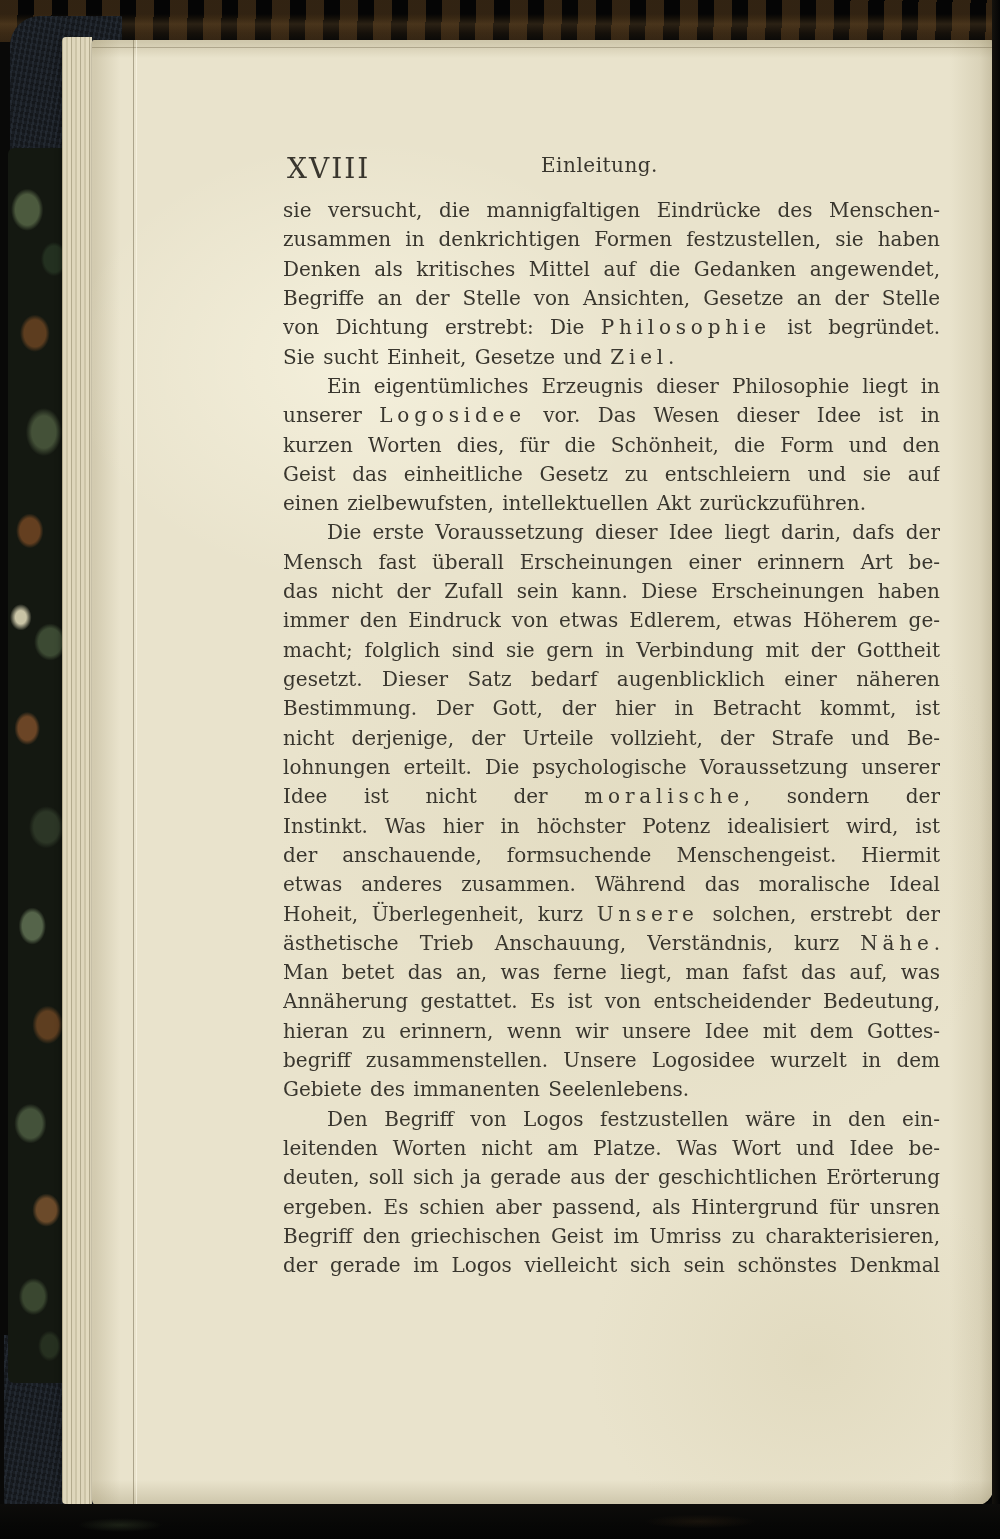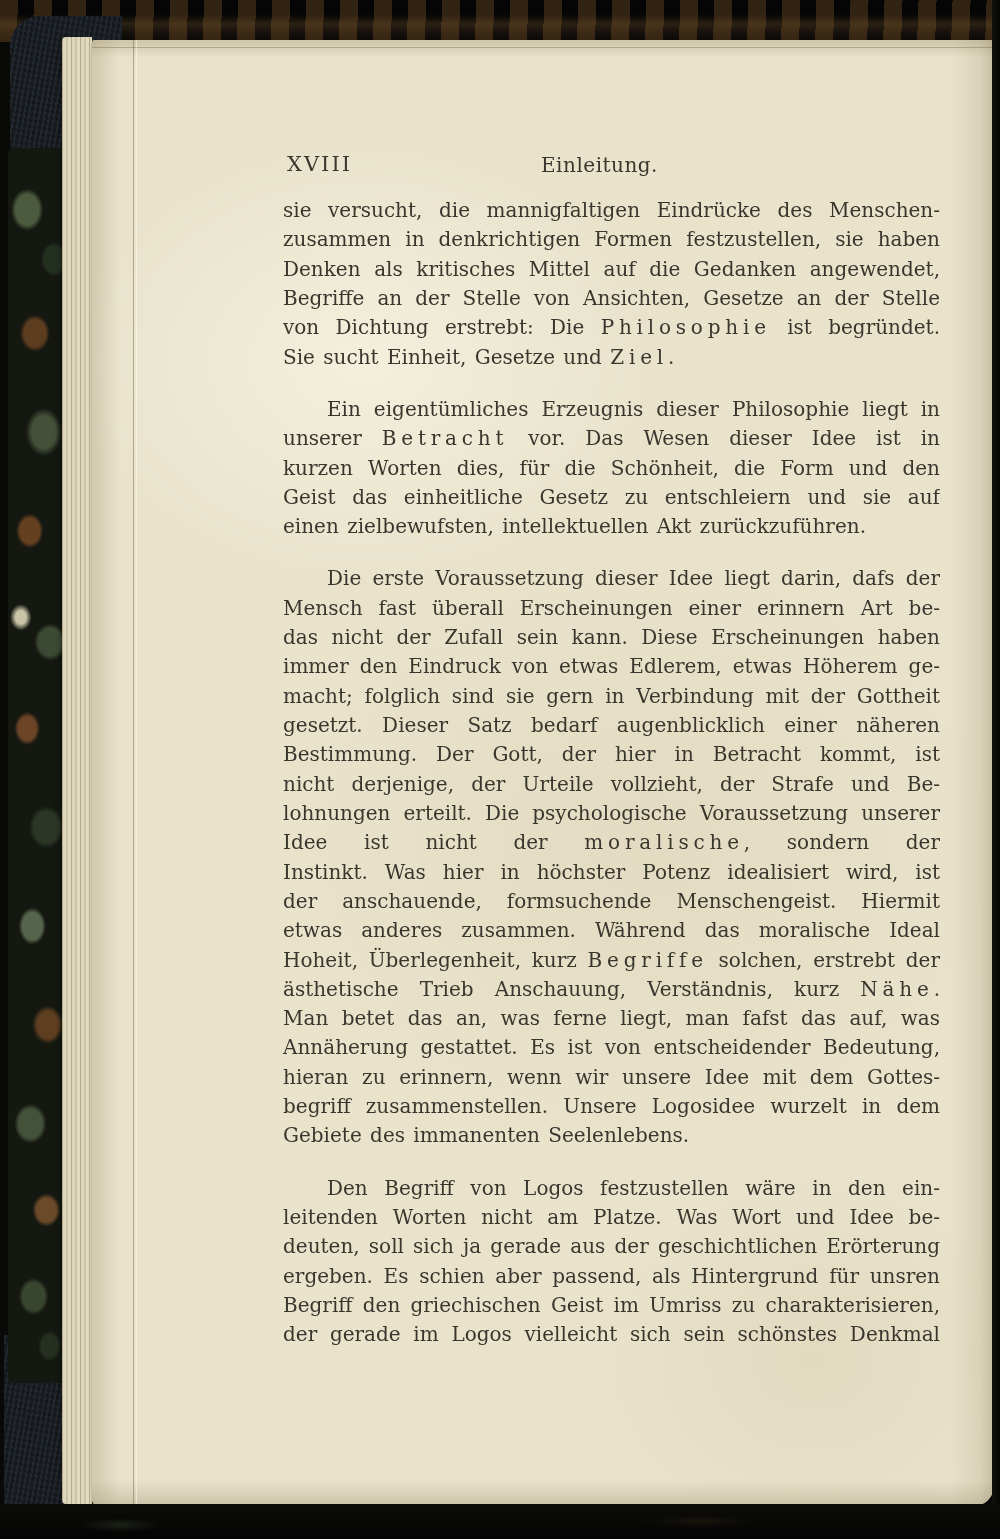--- a/index.html
+++ b/index.html
@@ -62,29 +62,29 @@
       linear-gradient(0deg, rgba(140,128,92,.28) 0 3px, rgba(150,138,100,0) 26px),
       linear-gradient(180deg, rgba(150,138,100,.30) 0 2px, rgba(150,138,100,0) 18px);
     border-radius:2px 3px 20px 6px;
     box-shadow:2px 0 0 rgba(0,0,0,.35), 0 2px 2px rgba(0,0,0,.4);}
   .crease-v{position:absolute;left:41px;top:0;bottom:0;width:1px;background:rgba(112,102,74,.5);}
   .crease-v2{position:absolute;left:44px;top:0;bottom:0;width:1px;background:rgba(255,252,238,.5);}
   .crease-h{position:absolute;left:0;right:0;top:7px;height:1px;background:rgba(112,102,74,.4);}
 
   
   .page-header{position:absolute;left:191px;top:112px;width:657px;height:30px;color:var(--c-ink,#39362e);}
-  .page-number{position:absolute;left:4px;top:0;font-size:21px;letter-spacing:2px;}
+  .page-number{position:absolute;left:4px;top:0;font-size:28px;letter-spacing:2px;}
   .running-title{position:absolute;left:50%;transform:translateX(-50%);margin-left:-12px;top:1px;font-size:20px;letter-spacing:.5px;}
 
   
   .text-block{position:absolute;left:191px;top:156px;width:657px;color:var(--c-ink,#39362e);
     font-size:20px;line-height:29.32px;word-spacing:2px;}
   .line{height:29.32px;overflow:hidden;white-space:normal;}
   .line.just{text-align:justify;text-align-last:justify;text-justify:inter-word;}
-  .line.ind{text-indent:44px;margin-top:23px;}
+  .line.ind{text-indent:44px;}
   .gesperrt{letter-spacing:.24em;}
 </style>
 </head>
 <body>
 
 <div class="scene">
   <div class="cover-top"></div>
   <div class="fabric fabric-top"></div>
   <div class="marble"></div>
   <div class="fabric fabric-bottom"></div>
@@ -104,40 +104,40 @@
         <div>
           <div class="line just"><span>sie versucht, die mannigfaltigen Eindrücke des Menschen-</span></div>
           <div class="line just"><span>zusammen in denkrichtigen Formen festzustellen, sie haben das</span></div>
           <div class="line just"><span>Denken als kritisches Mittel auf die Gedanken angewendet,</span></div>
           <div class="line just"><span>Begriffe an der Stelle von Ansichten, Gesetze an der Stelle</span></div>
           <div class="line just"><span>von Dichtung erstrebt: Die </span><span class="gesperrt">Philosophie</span><span> ist begründet.</span></div>
           <div class="line"><span>Sie sucht Einheit, Gesetze und </span><span class="gesperrt">Ziel</span><span>.</span></div>
         </div>
         <div>
           <div class="line just ind"><span>Ein eigentümliches Erzeugnis dieser Philosophie liegt in</span></div>
-          <div class="line just"><span>unserer </span><span class="gesperrt">Betracht</span><span> vor. Das Wesen dieser Idee ist in</span></div>
+          <div class="line just"><span>unserer </span><span class="gesperrt">Logosidee</span><span> vor. Das Wesen dieser Idee ist in</span></div>
           <div class="line just"><span>kurzen Worten dies, für die Schönheit, die Form und den</span></div>
           <div class="line just"><span>Geist das einheitliche Gesetz zu entschleiern und sie auf</span></div>
           <div class="line"><span>einen zielbewufsten, intellektuellen Akt zurückzuführen.</span></div>
         </div>
         <div>
           <div class="line just ind"><span>Die erste Voraussetzung dieser Idee liegt darin, dafs der</span></div>
           <div class="line just"><span>Mensch fast überall Erscheinungen einer erinnern Art be-</span></div>
           <div class="line just"><span>das nicht der Zufall sein kann. Diese Erscheinungen haben</span></div>
           <div class="line just"><span>immer den Eindruck von etwas Edlerem, etwas Höherem ge-</span></div>
           <div class="line just"><span>macht; folglich sind sie gern in Verbindung mit der Gottheit</span></div>
           <div class="line just"><span>gesetzt. Dieser Satz bedarf augenblicklich einer näheren</span></div>
           <div class="line just"><span>Bestimmung. Der Gott, der hier in Betracht kommt, ist</span></div>
           <div class="line just"><span>nicht derjenige, der Urteile vollzieht, der Strafe und Be-</span></div>
           <div class="line just"><span>lohnungen erteilt. Die psychologische Voraussetzung unserer</span></div>
           <div class="line just"><span>Idee ist nicht der </span><span class="gesperrt">moralische</span><span>, sondern der </span></div>
           <div class="line just"><span>Instinkt. Was hier in höchster Potenz idealisiert wird, ist</span></div>
           <div class="line just"><span>der anschauende, formsuchende Menschengeist. Hiermit hängt</span></div>
           <div class="line just"><span>etwas anderes zusammen. Während das moralische Ideal</span></div>
-          <div class="line just"><span>Hoheit, Überlegenheit, kurz </span><span class="gesperrt">Begriffe</span><span> solchen, erstrebt der</span></div>
+          <div class="line just"><span>Hoheit, Überlegenheit, kurz </span><span class="gesperrt">Unsere</span><span> solchen, erstrebt der</span></div>
           <div class="line just"><span>ästhetische Trieb Anschauung, Verständnis, kurz </span><span class="gesperrt">Nähe</span><span>.</span></div>
           <div class="line just"><span>Man betet das an, was ferne liegt, man fafst das auf, was</span></div>
           <div class="line just"><span>Annäherung gestattet. Es ist von entscheidender Bedeutung,</span></div>
           <div class="line just"><span>hieran zu erinnern, wenn wir unsere Idee mit dem Gottes-</span></div>
           <div class="line just"><span>begriff zusammenstellen. Unsere Logosidee wurzelt in dem</span></div>
           <div class="line"><span>Gebiete des immanenten Seelenlebens.</span></div>
         </div>
         <div>
           <div class="line just ind"><span>Den Begriff von Logos festzustellen wäre in den ein-</span></div>
           <div class="line just"><span>leitenden Worten nicht am Platze. Was Wort und Idee be-</span></div>

